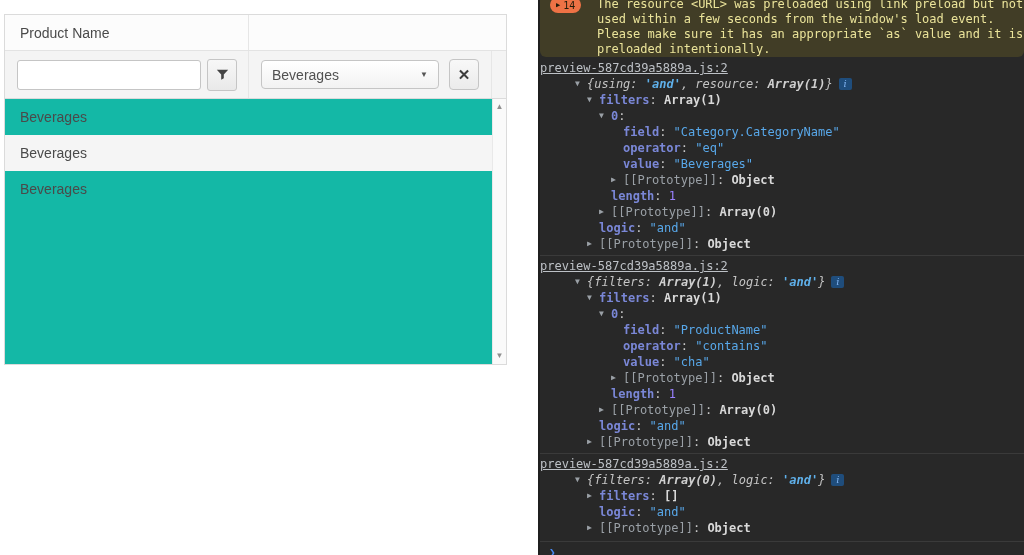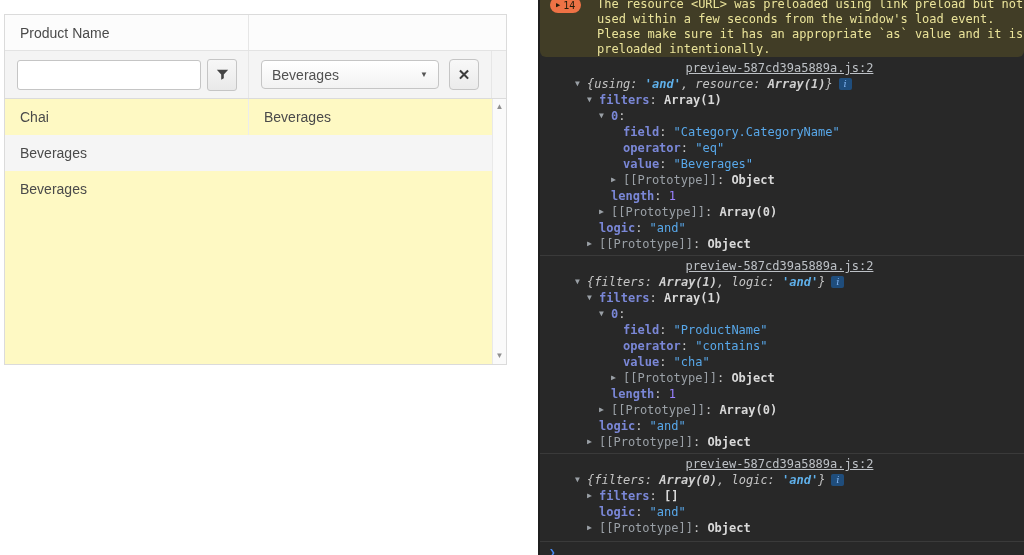--- a/index.html
+++ b/index.html
@@ -1,21 +1,21 @@
 <!DOCTYPE html>
 <html><head>
 <meta charset="utf-8">
 <style>
   html,body{margin:0;padding:0}
   body{width:1024px;height:555px;position:relative;background:#fff;overflow:hidden;
        font-family:"Liberation Sans",sans-serif}
 
   
   .grid{position:absolute;left:4px;top:14px;width:503px;height:351px;
-        border:1px solid #dbdbdb;background:#fef9c3;color:#4a4a4a;font-size:14px;box-sizing:border-box}
+        border:1px solid #dbdbdb;background:#14b8a6;color:#4a4a4a;font-size:14px;box-sizing:border-box}
   .g-header{display:flex;height:36px;background:#fcfcfc;border-bottom:1px solid #e3e3e3;box-sizing:border-box}
   .g-hcell{display:flex;align-items:center;padding-left:15px;box-sizing:border-box}
   .g-hcell.c1{width:244px;border-right:1px solid #e6e6e6}
   .g-hcell.c2{flex:1;border-right:1px solid #e6e6e6}
   .g-hscroll{width:14px}
   .g-filter{display:flex;height:48px;background:#f4f4f4;border-bottom:1px solid #dbdbdb;box-sizing:border-box}
   .f-cell1{width:244px;display:flex;align-items:center;padding-left:12px;box-sizing:border-box;
            border-right:1px solid #e6e6e6}
   .f-cell2{flex:1;display:flex;align-items:center;padding-left:12px;box-sizing:border-box;
            border-right:1px solid #e6e6e6}
@@ -49,21 +49,21 @@
            border-left:2px solid #1f1f1f;box-sizing:border-box;overflow:hidden;
            font-family:"DejaVu Sans Mono",monospace;font-size:12px;color:#d5d5d5}
   .warn{position:relative;background:#413d26;border-radius:0 0 6px 6px;padding:0 8px 0 57px;
         color:#ebe49a;overflow:hidden}
   .warn-text{margin-top:-3px;line-height:15px;white-space:pre}
   .warn-badge{position:absolute;left:10px;top:-3px;background:#ee7245;border-radius:9px;height:16px;
               display:flex;align-items:center;padding:0 6px;color:#231c0a;font-size:10px;gap:3px;cursor:pointer}
   .badge-tri{font-size:7px;line-height:7px}
   .entry{border-top:1px solid #3a3a3a;padding:2px 0 3px}
   .entry.first{border-top:none;margin-top:1px}
-  .src-row{height:16px;line-height:16px;text-align:center;padding-right:5px}
+  .src-row{height:16px;line-height:16px;text-align:left;padding-right:5px}
   .src-link{color:#bdc1c6;text-decoration:underline;cursor:pointer}
   .trow{line-height:16px;height:16px;display:flex;align-items:center;padding-left:35px;white-space:pre}
   .arrow{display:inline-block;width:12px;font-size:8px;color:#9aa0a6;flex:none}
   .pv{color:#c5c5c5;font-style:italic}
   .pvs{color:#5fb0ea;font-style:italic;font-weight:bold}
   .pva{color:#d0d0d0;font-style:italic;font-weight:bold}
   .key{color:#7a87d7;font-weight:600}
   .str{color:#58a8ea}
   .num{color:#9980ff}
   .proto{color:#9aa0a6}
@@ -103,21 +103,20 @@
       <div class="clear-btn">
         <span>✕</span>
       </div>
     </div>
     <div class="f-scroll"></div>
   </div>
 
   <div class="g-body">
     <div class="g-rows">
         <div class="g-row">
-          <div class="g-cell c1">Chai</div>
           <div class="g-cell c2">Beverages</div>
         </div>
         <div class="g-row alt">
           <div class="g-cell c2">Beverages</div>
         </div>
         <div class="g-row">
           <div class="g-cell c2">Beverages</div>
         </div>
       </div>
     <div class="g-scrollbar">

